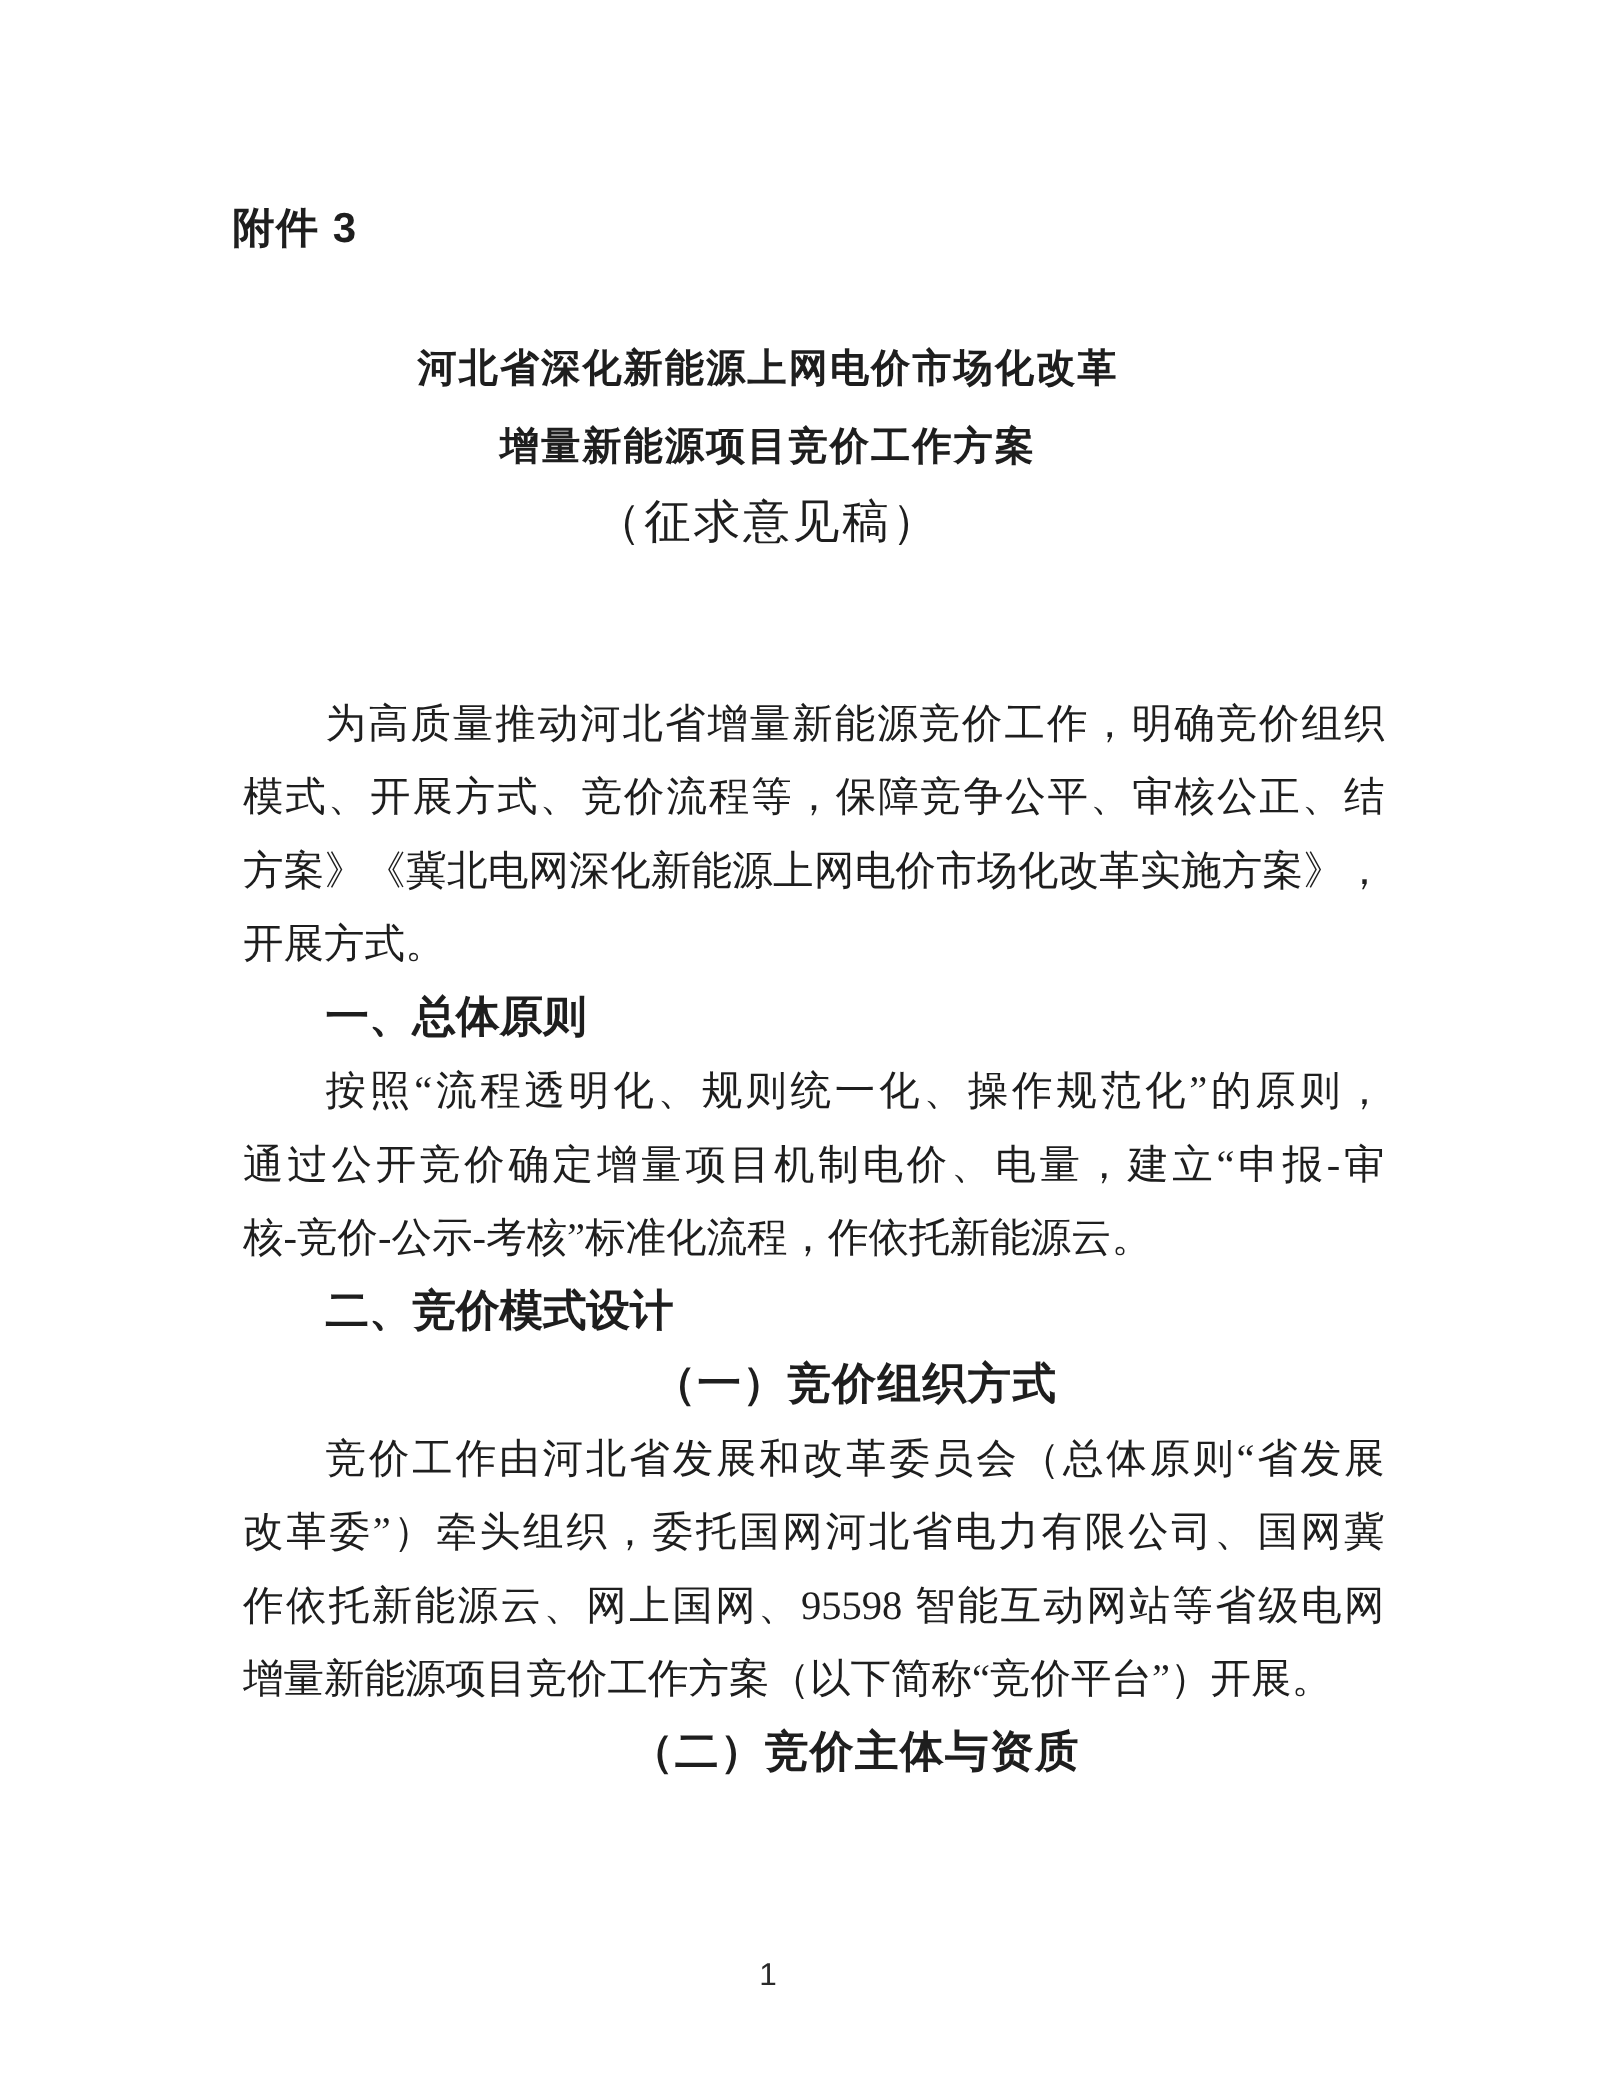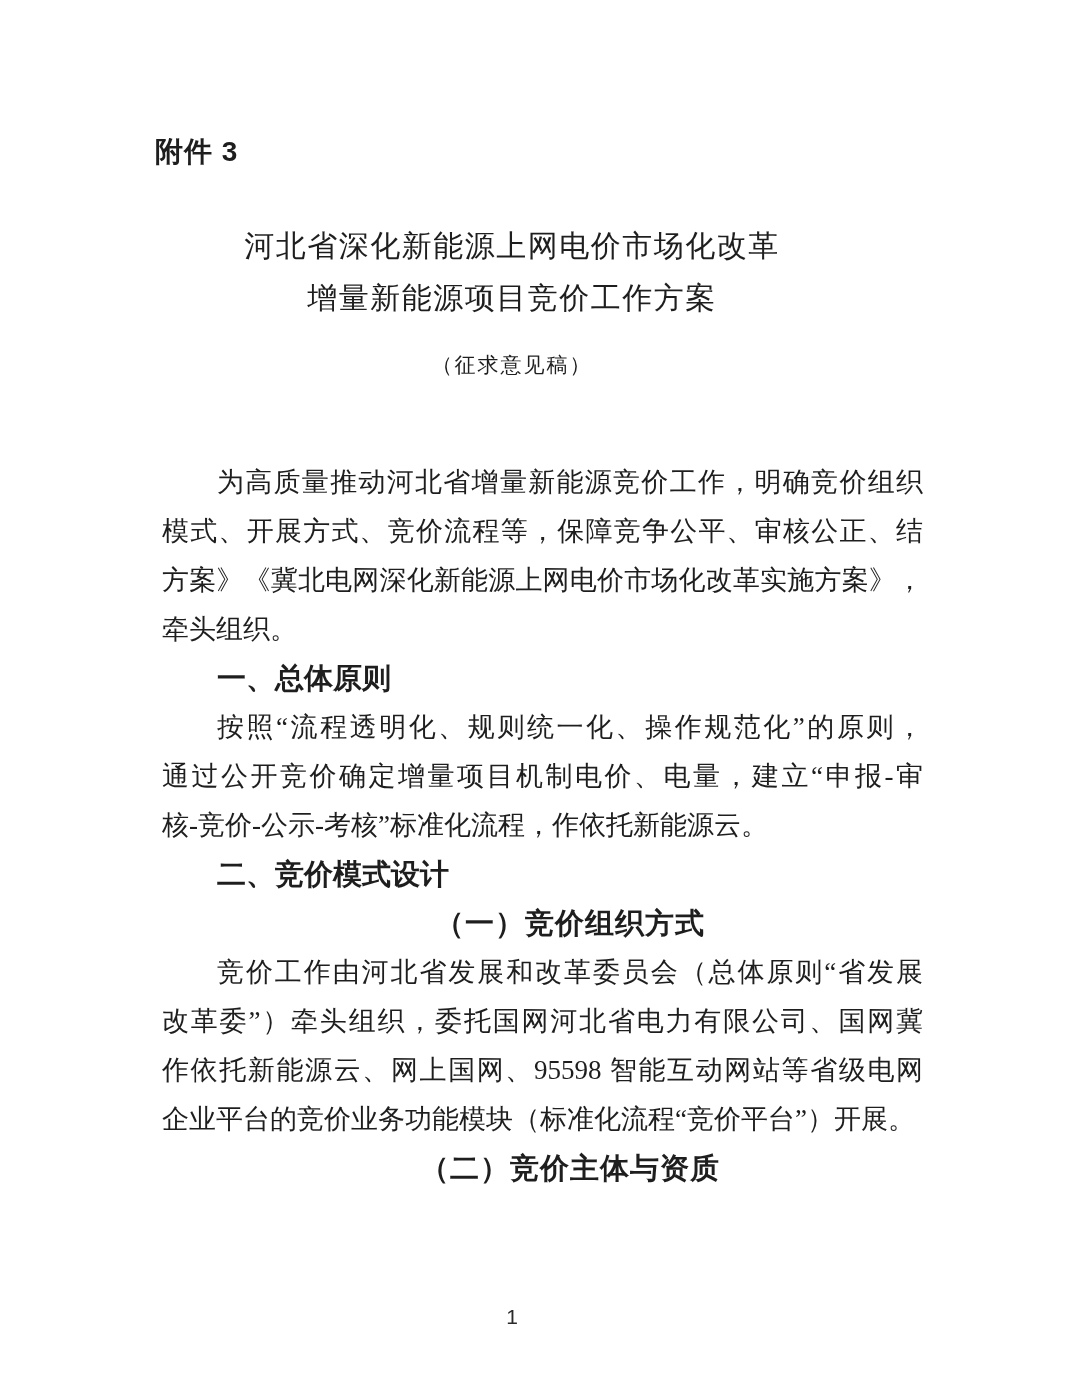--- a/index.html
+++ b/index.html
@@ -22,32 +22,32 @@
     font-size:28px;
     line-height:34px;
     letter-spacing:1px;
   }
   .title{
     position:absolute;
     top:220px;
     left:0;
     width:100%;
     text-align:center;
-    font-weight:400;
-    font-size:30px;
+    font-weight:700;
+    font-size:26px;
     line-height:52px;
     letter-spacing:1.5px;
   }
   .subtitle{
     position:absolute;
-    top:349px;
+    top:332px;
     left:0;
     width:100%;
     text-align:center;
-    font-size:21px;
+    font-size:31px;
     line-height:32px;
     letter-spacing:2px;
   }
   .bodytext{
     position:absolute;
     left:162px;
     top:458px;
     width:761px;
     font-size:27px;
     line-height:49px;
@@ -96,35 +96,35 @@
     <div>河北省深化新能源上网电价市场化改革</div>
     <div>增量新能源项目竞价工作方案</div>
   </div>
 
   <div class="subtitle">（征求意见稿）</div>
 
   <div class="bodytext">
     <div class="ln jf ind">为高质量推动河北省增量新能源竞价工作，明确竞价组织</div>
     <div class="ln jf">模式、开展方式、竞价流程等，保障竞争公平、审核公正、结</div>
     <div class="ln jf">方案》《冀北电网深化新能源上网电价市场化改革实施方案》，</div>
-    <div class="ln">牵头组织。</div>
+    <div class="ln">开展方式。</div>
 
     <div class="ln hd ind">一、总体原则</div>
 
     <div class="ln jf ind">按照“流程透明化、规则统一化、操作规范化”的原则，</div>
     <div class="ln jf">通过公开竞价确定增量项目机制电价、电量，建立“申报-审</div>
     <div class="ln">核-竞价-公示-考核”标准化流程，作依托新能源云。</div>
 
     <div class="ln hd ind">二、竞价模式设计</div>
 
     <div class="ln sub ind">（一）竞价组织方式</div>
 
     <div class="ln jf ind">竞价工作由河北省发展和改革委员会（总体原则“省发展</div>
     <div class="ln jf">改革委”）牵头组织，委托国网河北省电力有限公司、国网冀</div>
     <div class="ln jf">作依托新能源云、网上国网、95598 智能互动网站等省级电网</div>
-    <div class="ln">企业平台的竞价业务功能模块（标准化流程“竞价平台”）开展。</div>
+    <div class="ln">增量新能源项目竞价工作方案（以下简称“竞价平台”）开展。</div>
 
     <div class="ln sub ind">（二）竞价主体与资质</div>
   </div>
 
   <div class="pageno">1</div>
 
 </div>
 
 </body></html>

